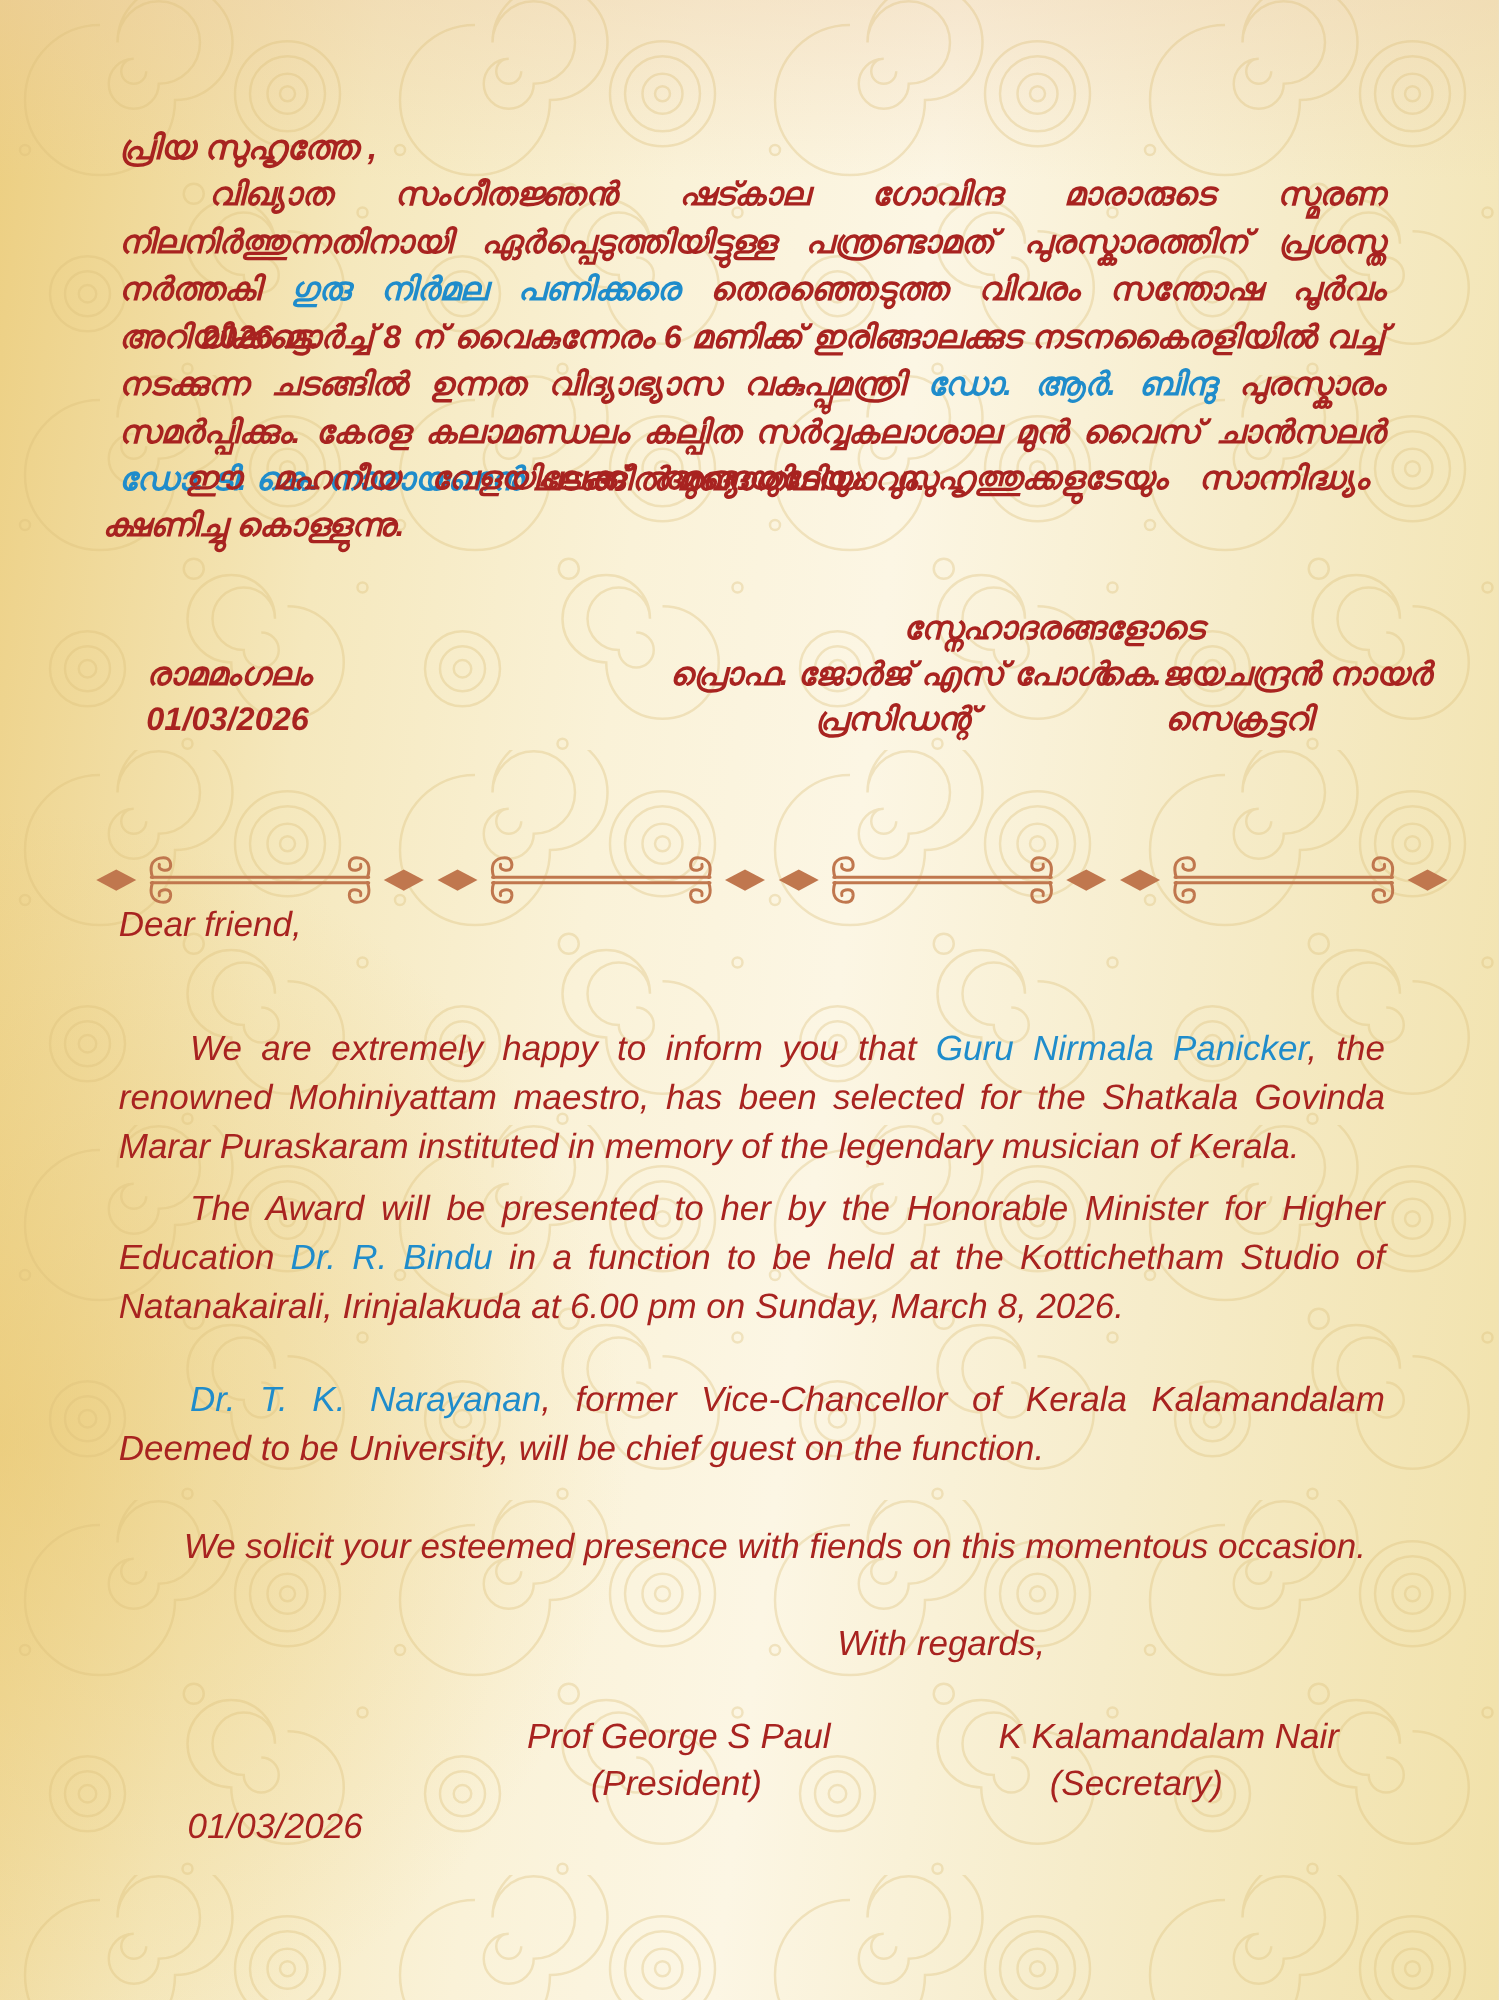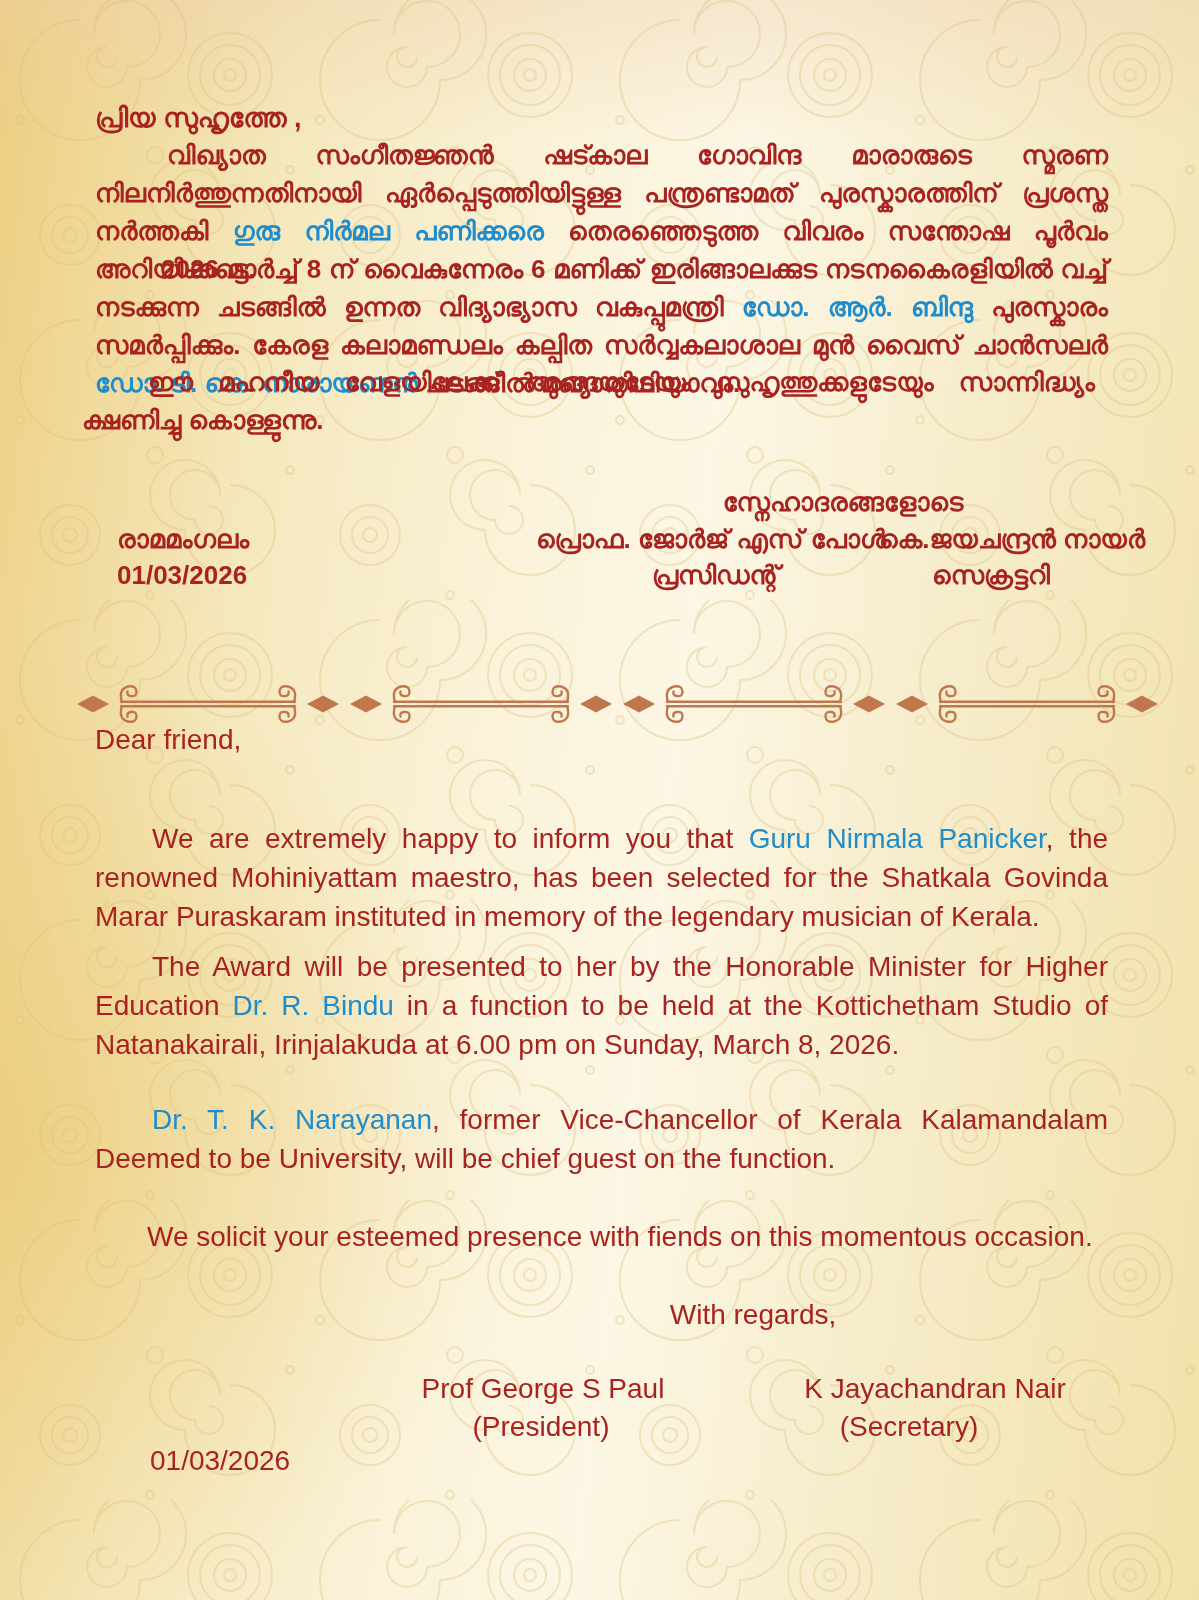--- a/index.html
+++ b/index.html
@@ -5,20 +5,21 @@
 <style>
   * { margin:0; padding:0; box-sizing:border-box; }
   html,body { background:#e9e0c8; }
   .page {
     position:relative; width:1199px; height:1600px; overflow:hidden;
     font-family:"Liberation Sans", sans-serif;
     background:
       linear-gradient(180deg, rgba(236,205,170,.38) 0%, rgba(236,205,170,0) 9%),
       radial-gradient(60% 45% at 0% 72%, rgba(232,196,104,.55) 0%, rgba(232,196,104,0) 70%),
       linear-gradient(97deg, #ecce80 0%, #f5e8bd 22%, #faf2d8 40%, #fcf6e4 55%, #f6ecca 75%, #f1e1a9 100%);
+    font-style: italic;
   }
   .bg { position:absolute; left:0; top:0; }
   .abs { position:absolute; white-space:pre-wrap; }
   .nowrap { white-space:nowrap; }
   .ctr { transform:translateX(-50%); }
   .ml { color:var(--red); font-weight:600; font-size:26px; line-height:38px; }
   .ml-salut { font-size:27px; }
   .ml-para { width:1013px; text-align:justify; }
   .en { color:var(--red); font-size:28px; line-height:39px; }
   .en-para { width:1013px; text-align:justify; text-indent:57px; }
@@ -99,20 +100,20 @@
 
   <p class="abs en en-para" style="left:95px; top:947px;"><span>The Award will be presented to her by the Honorable Minister for Higher Education </span><span class="hl">Dr. R. Bindu</span><span> in a function to be held at the Kottichetham Studio of Natanakairali, Irinjalakuda at 6.00 pm on Sunday, March 8, 2026.</span></p>
 
   <p class="abs en en-para" style="left:95px; top:1100px;"><span class="hl">Dr. T. K. Narayanan</span><span>, former Vice-Chancellor of Kerala Kalamandalam Deemed to be University, will be chief guest on the function.</span></p>
 
   <p class="abs en en-para" style="left:95px; top:1217px; text-indent:52px;">We solicit your esteemed presence with fiends on this momentous occasion.</p>
 
   <div class="abs en ctr nowrap" style="left:753px; top:1295px;">With regards,</div>
 
   <div class="abs en ctr nowrap" style="left:543px; top:1369px;">Prof George S Paul</div>
-  <div class="abs en ctr nowrap" style="left:935px; top:1369px;">K Jayachandran Nair</div>
+  <div class="abs en ctr nowrap" style="left:935px; top:1369px;">K Kalamandalam Nair</div>
 
   <div class="abs en ctr nowrap" style="left:541px; top:1407px;">(President)</div>
   <div class="abs en ctr nowrap" style="left:909px; top:1407px;text-align:center;">(Secretary)</div>
 
   <div class="abs en nowrap" style="left:150px; top:1441px;">01/03/2026</div>
 
 </div>
 
 </body></html>

